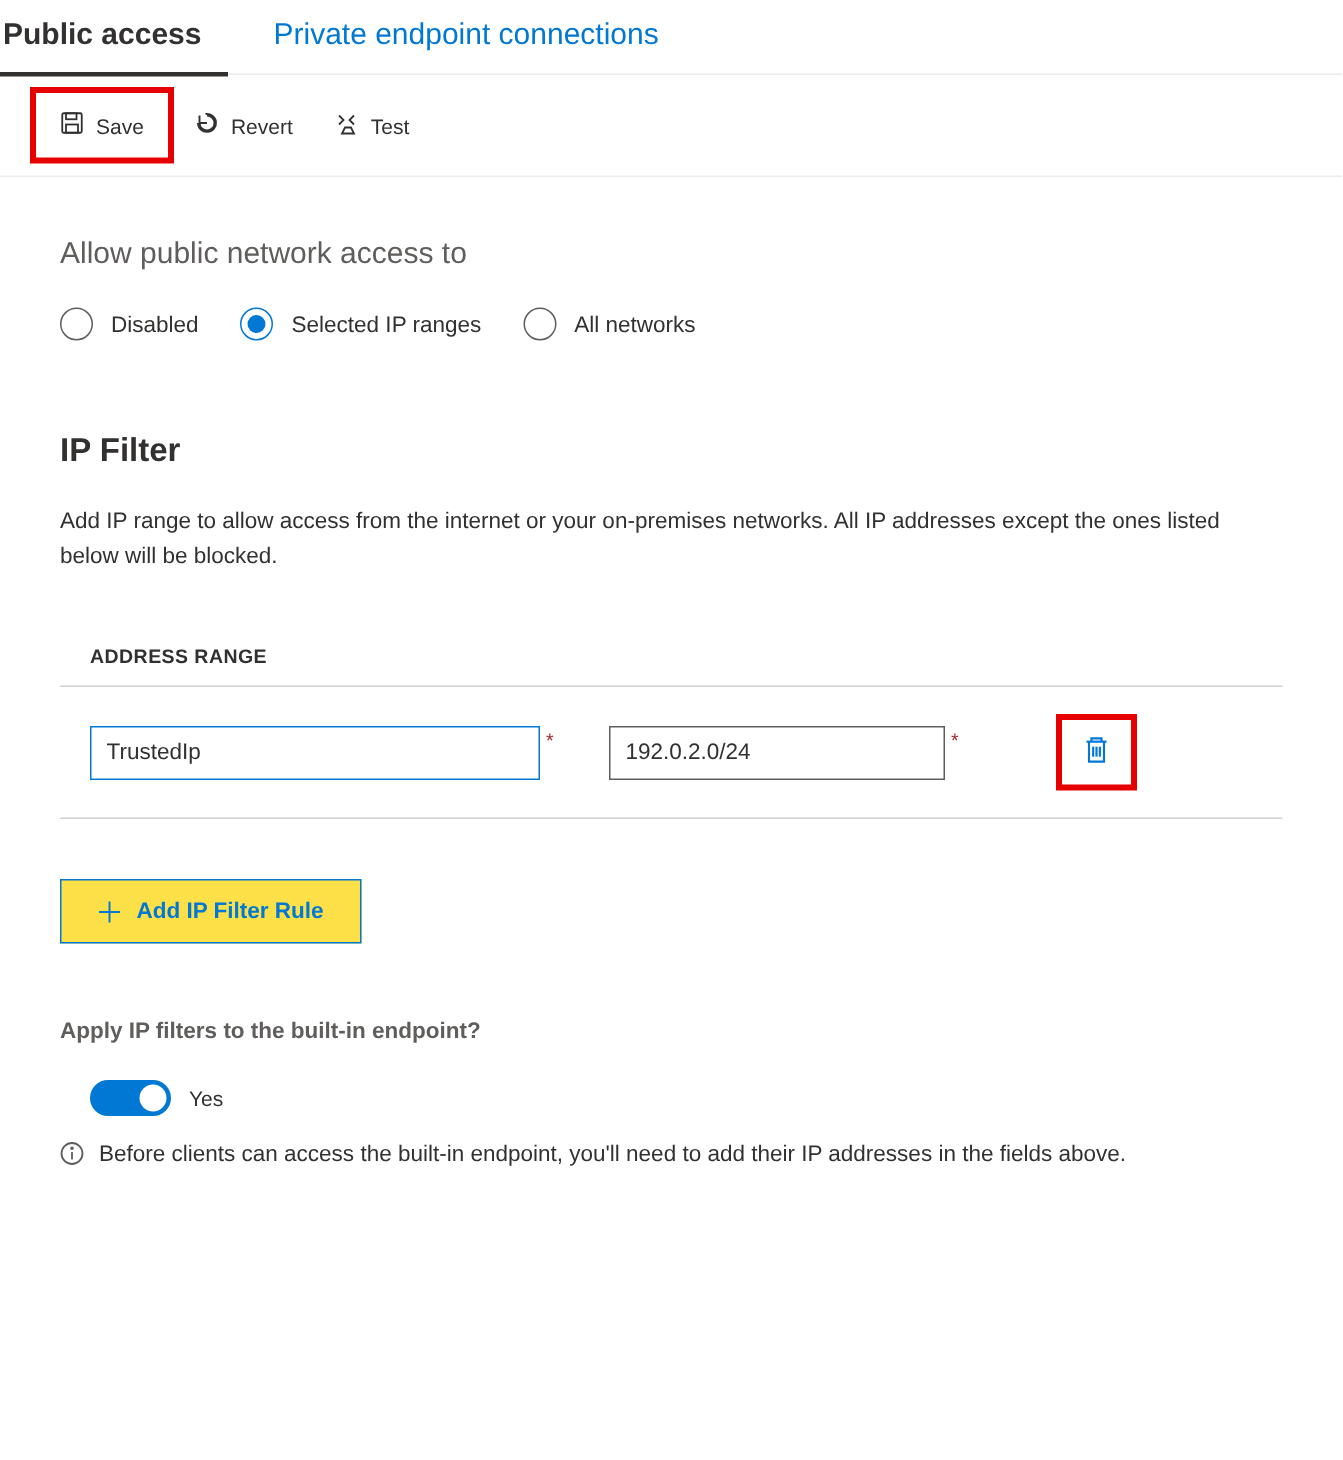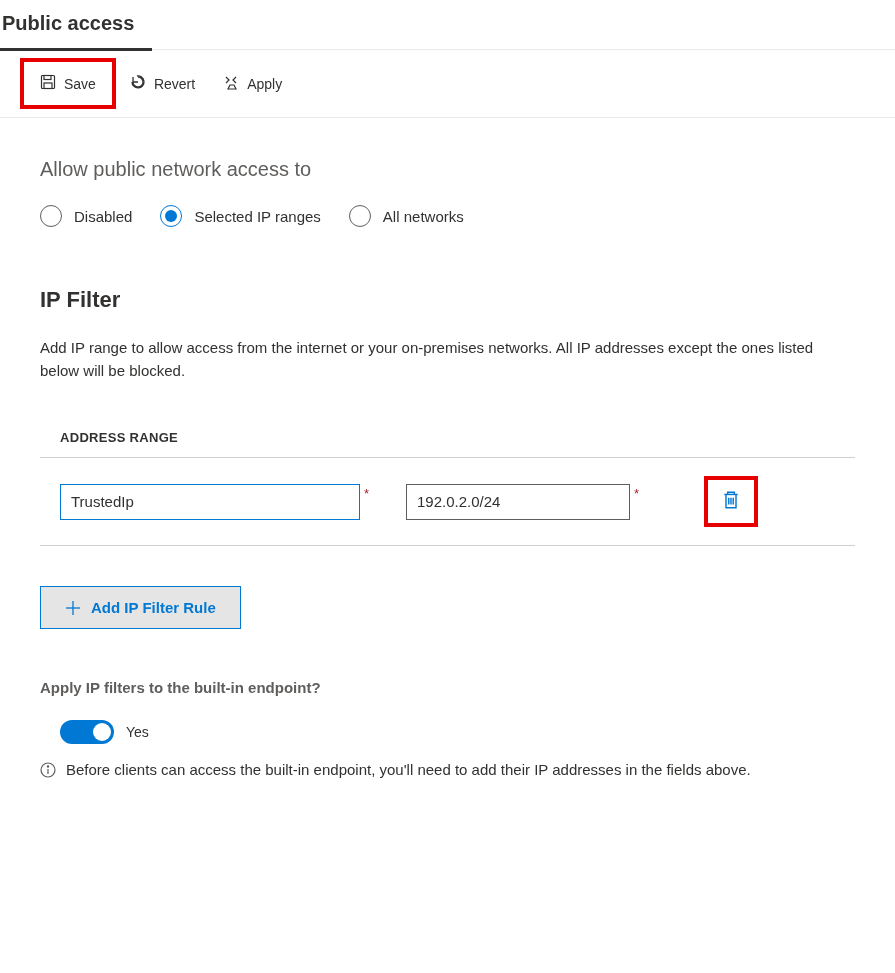--- a/index.html
+++ b/index.html
@@ -184,21 +184,21 @@
     .add-rule-btn {
       display: inline-flex;
       align-items: center;
       gap: 10px;
       border: 1px solid #0078d4;
       padding: 12px 24px;
       color: #0078d4;
       font-size: 15px;
       font-weight: 600;
       cursor: pointer;
-      background: #e5e5e5;
+      background: #fde047;
     }
     .apply-section {
       margin-top: 50px;
     }
     .apply-label {
       color: #605e5c;
       font-size: 15px;
       margin-bottom: 24px;
       font-weight: bold;
     }
@@ -236,20 +236,21 @@
     .info-icon {
       flex-shrink: 0;
       margin-top: 3px;
     }
   </style>
 </head>
 <body>
 
 <div class="tabs">
   <div class="tab active">Public access</div>
+  <div class="tab inactive">Private endpoint connections</div>
 </div>
 
 <div class="toolbar">
   <div class="highlight-red" style="margin-left:20px;">
     <div class="toolbar-btn">
       <span>
         <svg viewBox="0 0 16 16" fill="none" stroke="#323130" stroke-width="1.2">
           <rect x="1.5" y="1.5" width="13" height="13" rx="1"></rect>
           <rect x="4" y="1.5" width="7" height="4"></rect>
           <rect x="4" y="9" width="8" height="5.5"></rect>
@@ -271,21 +272,21 @@
     <span>Revert</span>
   </div>
   <div class="toolbar-btn">
     <span>
       <svg viewBox="0 0 16 16" fill="none" stroke="#323130" stroke-width="1.2">
         <polyline points="3,3 6,6 3,9"></polyline>
         <polyline points="13,3 10,6 13,9"></polyline>
         <path d="M7 11 L5 15 L13 15 L11 11 Z"></path>
       </svg>
     </span>
-    <span>Apply</span>
+    <span>Test</span>
   </div>
 </div>
 
 <div class="content">
 
   <div class="section-desc">Allow public network access to</div>
 
   <div class="radio-group">
     <div class="radio-item">
       <span class="radio-circle"></span>

